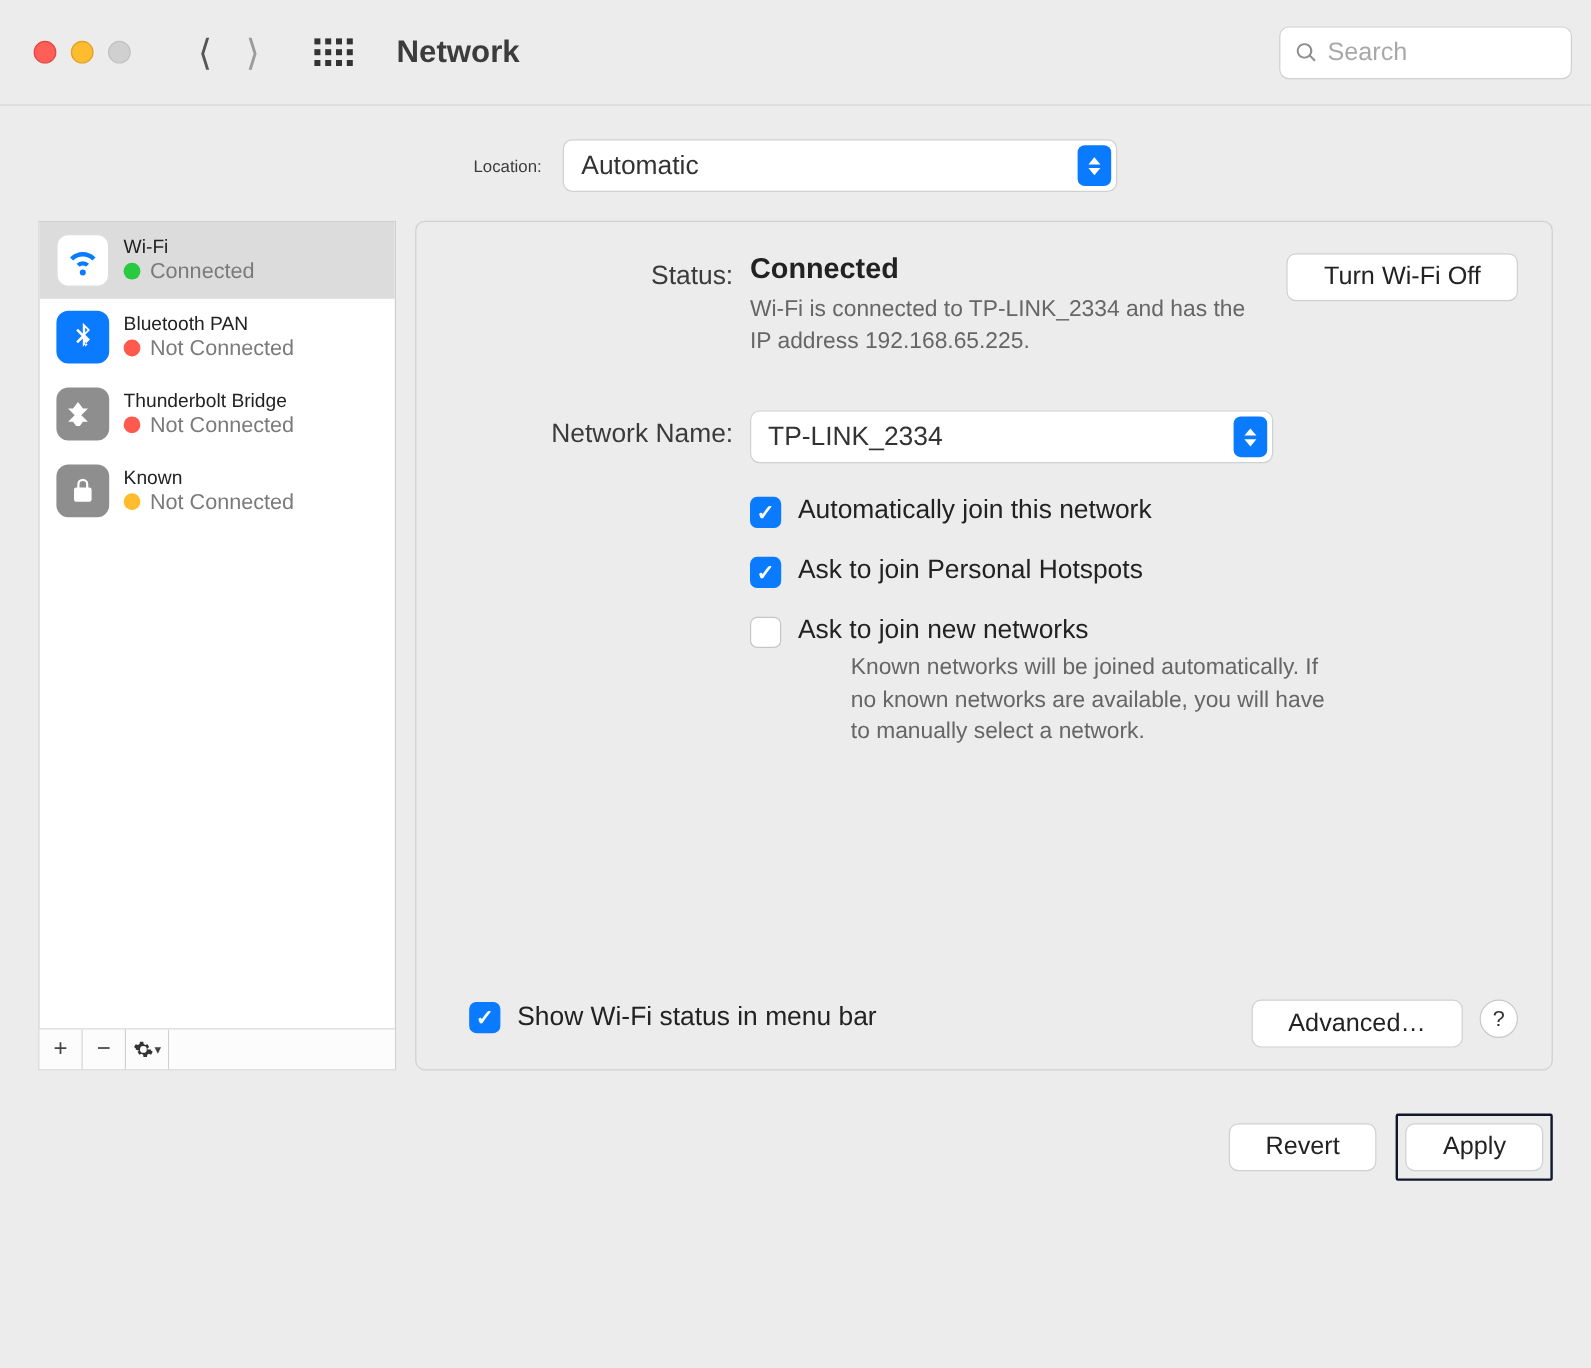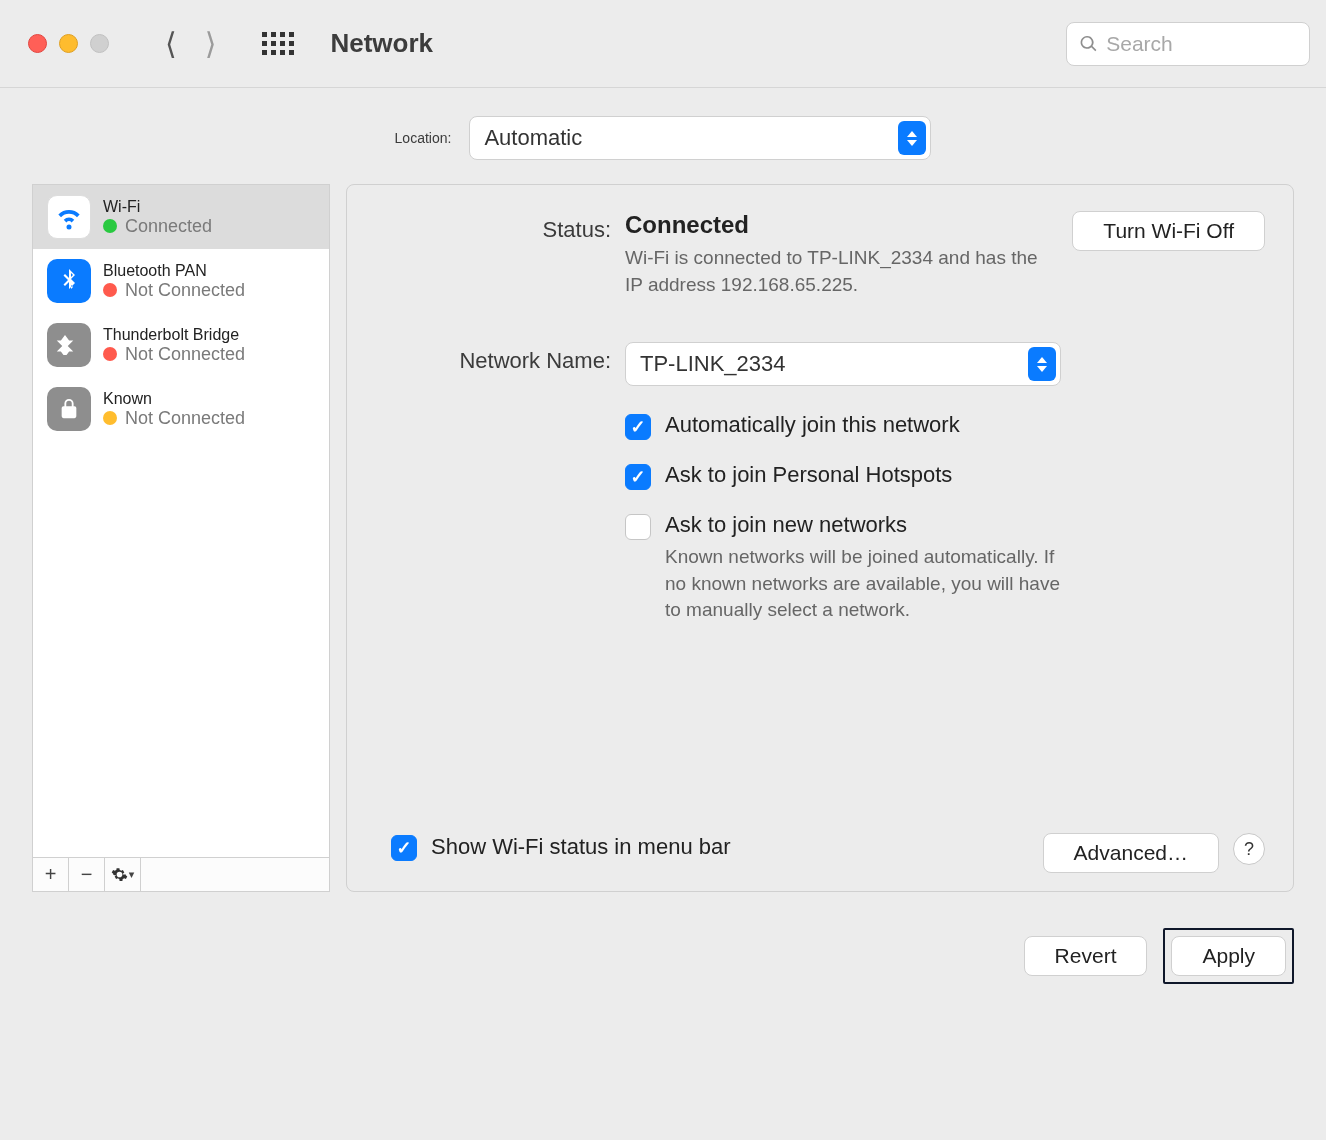--- a/index.html
+++ b/index.html
@@ -131,21 +131,21 @@
     .check-row { display: flex; align-items: flex-start; gap: 14px; padding-left: 250px; margin-bottom: 22px; }
     .check-row.tight { margin-bottom: 10px; }
     .checkbox {
       width: 26px; height: 26px; border-radius: 6px;
       display: flex; align-items: center; justify-content: center; flex-shrink: 0; margin-top: 2px;
       border: 1px solid #c6c6c6; background: #fff;
     }
     .checkbox.checked { background: #0a7bff; border-color: #0a7bff; }
     .checkbox.checked::after { content: "✓"; color: #fff; font-size: 18px; font-weight: 700; }
     .check-label { font-size: 22px; color: #222; }
-    .check-sub { font-size: 19px; color: #666; line-height: 1.4; max-width: 410px; margin-top: 6px; }
+    .check-sub { font-size: 19px; color: #666; line-height: 1.4; max-width: 410px; margin-top: 6px; margin-left: 44px; }
 
     .detail-spacer { flex: 1; }
     .bottom-row { display: flex; align-items: flex-start; gap: 14px; }
     .bottom-check { display: flex; align-items: center; gap: 14px; margin-left: 16px; }
     .help-btn {
       width: 32px; height: 32px; border-radius: 50%; border: 1px solid #c8c8c8; background: #fff;
       display: flex; align-items: center; justify-content: center; font-size: 18px; color: #333;
     }
 
     

